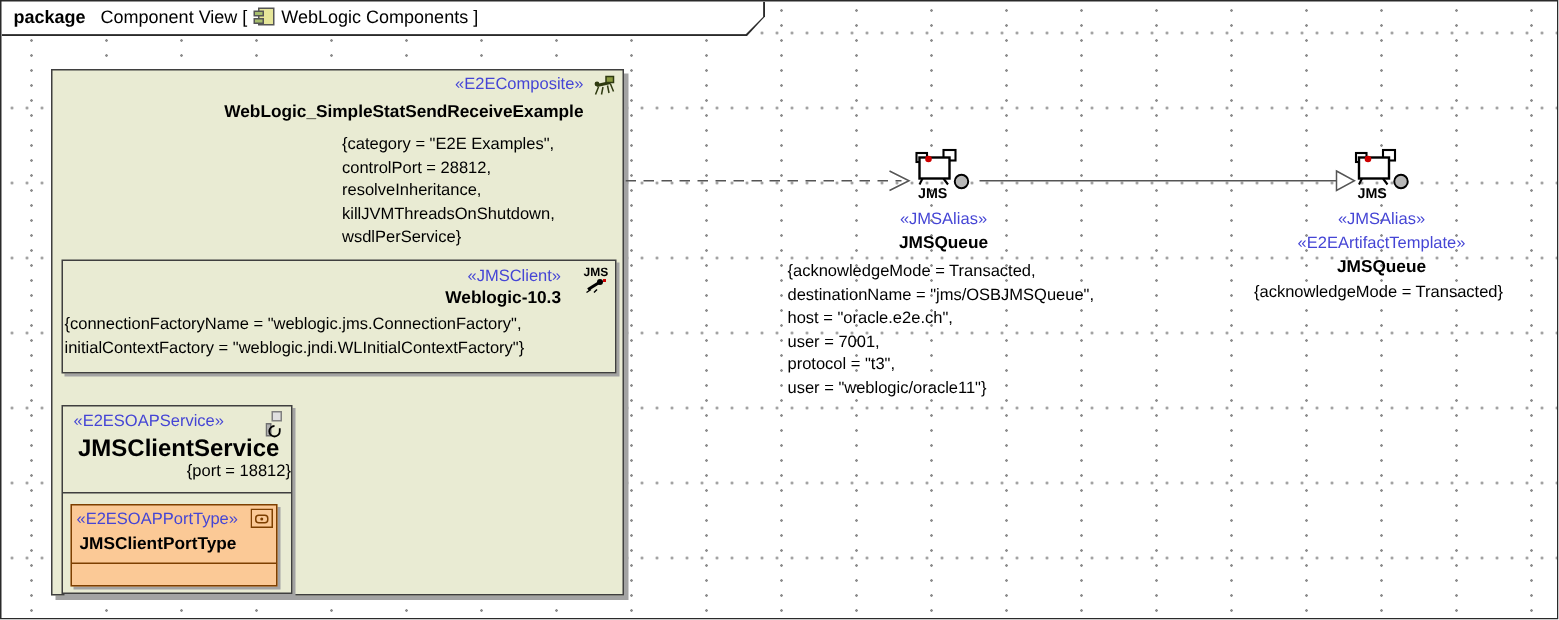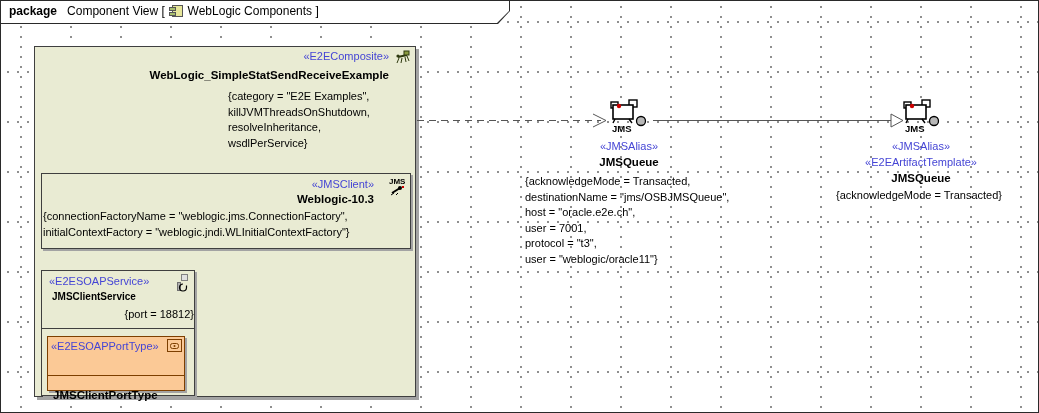--- a/index.html
+++ b/index.html
@@ -95,22 +95,23 @@
     <span>WebLogic Components</span>
       <span>&nbsp;</span>
     <span>]</span>
   </div>
 
   <div class="uml-box" style="left:33px; top:45px; width:382px; height:351px;">
     <div class="stereo center" style="top:3px; padding-right:26px;">«E2EComposite»</div>
     <div class="bname center" style="top:22px; padding-right:26px; font-size:11.5px;">WebLogic_SimpleStatSendReceiveExample</div>
     <div class="props" style="position:absolute; left:193px; top:42px;">
       <div>{category = "E2E Examples",</div>
+      <div>controlPort = 28812,</div>
+      <div>resolveInheritance,</div>
       <div>killJVMThreadsOnShutdown,</div>
-      <div>resolveInheritance,</div>
       <div>wsdlPerService}</div>
     </div>
     <svg class="box-icon" style="right:3px; top:2px;" width="18" height="17" viewBox="0 0 18 17">
       <path d="M4,8 L13,6" stroke="#2f3a10" stroke-width="2.2" fill="none"></path>
       <rect x="10" y="2" width="5" height="4" fill="#8a9a40" stroke="#2f3a10"></rect>
       <circle cx="4" cy="7" r="1.6" fill="#2f3a10"></circle>
       <path d="M5,9 L3,14 M8,9 L7,14 M11,8 L12,13 M13,7 L15,12" stroke="#2f3a10" fill="none"></path>
     </svg>
 
     <div class="uml-box" style="left:6px; top:126px; width:370px; height:76px; box-shadow:2px 2px 0 var(--shadow-gray,#a3a3a3);">
@@ -124,32 +125,32 @@
         <text x="2" y="8" font-size="8" font-weight="bold" fill="#000" font-family="Liberation Sans, sans-serif">JMS</text>
         <path d="M5,17 L13,12" stroke="#000" stroke-width="2"></path>
         <circle cx="13" cy="12" r="2" fill="#000"></circle>
         <rect x="15" y="10" width="2" height="2" fill="#c00"></rect>
         <path d="M4,19 l3,-2 M9,19 l2,-2" stroke="#000" fill="none"></path>
       </svg>
     </div>
 
     <div class="uml-box" style="left:6px; top:223px; width:154px; height:126px; box-shadow:2px 2px 0 var(--shadow-gray,#a3a3a3);">
       <div class="stereo" style="position:absolute; left:7px; top:4px;">«E2ESOAPService»</div>
-      <div class="bname" style="position:absolute; left:10px; top:20px; font-size:10px;">JMSClientService</div>
+      <div class="bname" style="position:absolute; left:10px; top:20px; font-size:16px;">JMSClientService</div>
       <div class="center" style="top:37px;">{port = 18812}</div>
       <div class="divider" style="top:57px;"></div>
       <svg class="box-icon" style="right:3px; top:3px;" width="14" height="19">
         <rect x="4.5" y="0.5" width="6" height="6" fill="#e0e0e0" stroke="#808080"></rect>
         <rect x="0.5" y="8.5" width="3" height="8" fill="#b0b0b0" stroke="#707070"></rect>
         <path d="M6,10 a3.5,3.5 0 1 0 3.5,3.5 l0,-2" fill="none" stroke="#000" stroke-width="1.2"></path>
       </svg>
 
       <div class="orange-box" style="left:5px; top:65px; width:138px; height:55px;">
         <div class="stereo" style="position:absolute; left:3px; top:3px;">«E2ESOAPPortType»</div>
-        <div class="bname" style="position:absolute; left:5px; top:20px; font-size:11.5px;margin-top:32px;">JMSClientPortType</div>
+        <div class="bname" style="position:absolute; left:5px; top:20px; font-size:11.5px;">JMSClientPortType</div>
         <div class="divider" style="top:38px;"></div>
         <svg class="box-icon" style="right:2px; top:2px;" width="15" height="13">
           <rect x="0.5" y="0.5" width="14" height="12" fill="none" stroke="#7d3f00"></rect>
           <rect x="3.5" y="4.5" width="8" height="5" rx="2" fill="none" stroke="#7d3f00"></rect>
           <circle cx="7.5" cy="7" r="1" fill="#7d3f00"></circle>
         </svg>
       </div>
     </div>
   </div>
 

